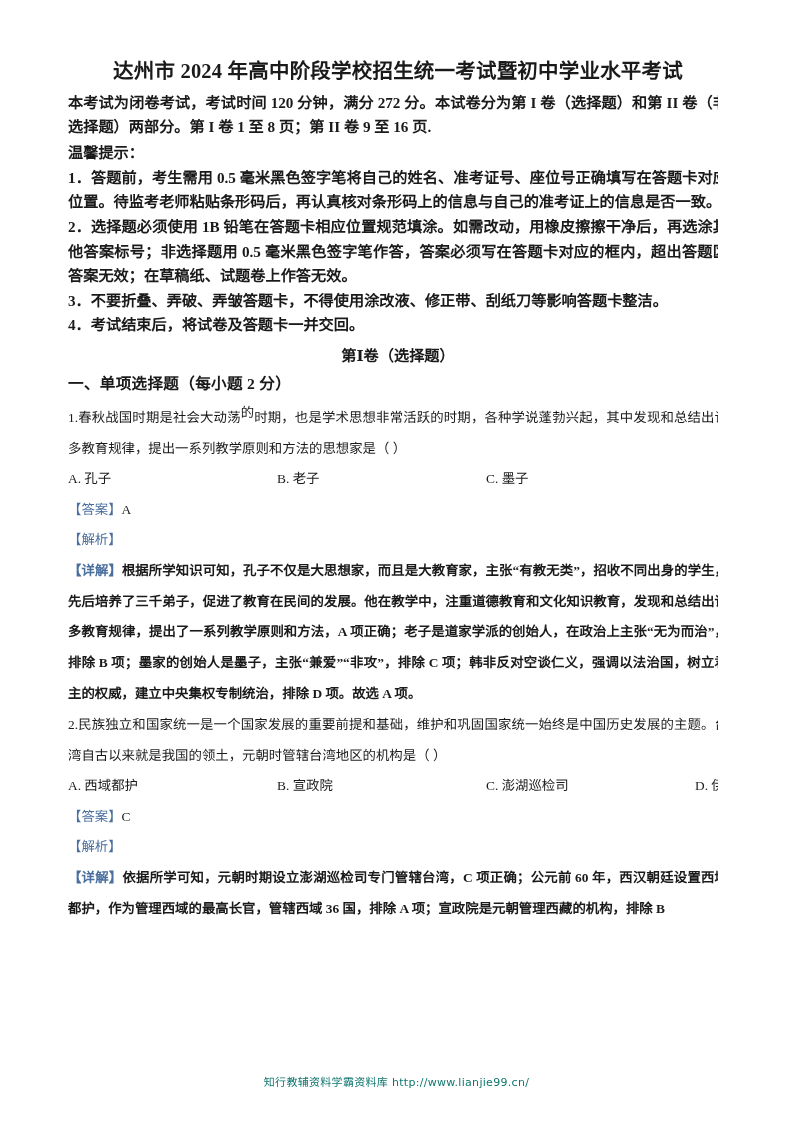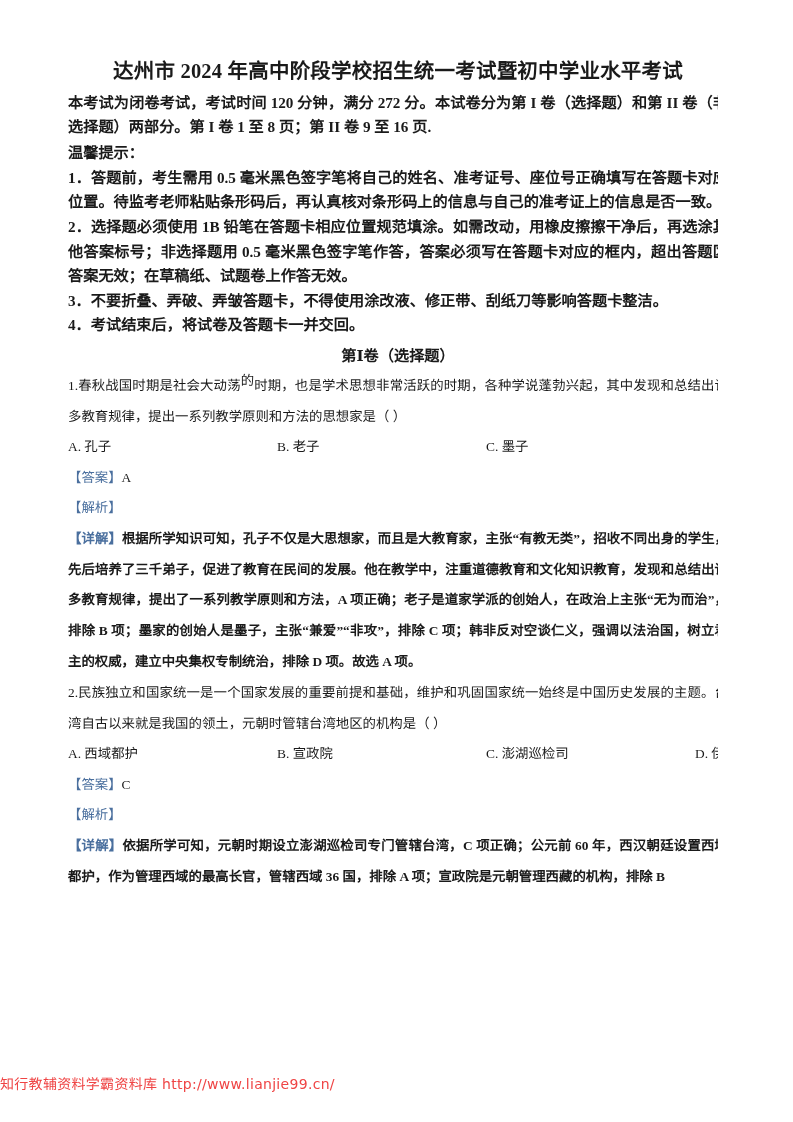--- a/index.html
+++ b/index.html
@@ -131,24 +131,24 @@
     line-height: 2.3;
     font-weight: bold;
   }
 
   
   .footer-watermark {
     position: absolute;
     left: 0;
     top: 1073px;
     width: 793px;
-    text-align: left;
+    text-align: center;
     font-family: "DejaVu Sans", "Liberation Sans", sans-serif;
-    font-size: 14px;
-    color: #ef4444;
+    font-size: 11px;
+    color: #0f766e;
     letter-spacing: 0.3px;
     white-space: nowrap;
   }
 </style>
 </head>
 <body>
 
 <div class="page">
 
   <div class="content">
@@ -159,20 +159,21 @@
       <p>本考试为闭卷考试，考试时间 120 分钟，满分 272 分。本试卷分为第 I 卷（选择题）和第 II 卷（非选择题）两部分。第 I 卷 1 至 8 页；第 II 卷 9 至 16 页.</p>
       <p class="instr-tip">温馨提示：</p>
       <p>1．答题前，考生需用 0.5 毫米黑色签字笔将自己的姓名、准考证号、座位号正确填写在答题卡对应位置。待监考老师粘贴条形码后，再认真核对条形码上的信息与自己的准考证上的信息是否一致。</p>
       <p>2．选择题必须使用 1B 铅笔在答题卡相应位置规范填涂。如需改动，用橡皮擦擦干净后，再选涂其他答案标号；非选择题用 0.5 毫米黑色签字笔作答，答案必须写在答题卡对应的框内，超出答题区答案无效；在草稿纸、试题卷上作答无效。</p>
       <p>3．不要折叠、弄破、弄皱答题卡，不得使用涂改液、修正带、刮纸刀等影响答题卡整洁。</p>
       <p>4．考试结束后，将试卷及答题卡一并交回。</p>
     </div>
 
     <div class="part-heading">第Ⅰ卷（选择题）</div>
 
+    <div class="section-heading">一、单项选择题（每小题 2 分）</div>
 
     <div class="question">
       <p class="q-stem"><span>1.</span><span>春秋战国时期是社会大动荡</span><span class="sup-de">的</span><span>时期，也是学术思想非常活跃的时期，各种学说蓬勃兴起，其中发现和总结出许多教育规律，提出一系列教学原则和方法的思想家是（    ）</span></p>
 
       <div class="q-options">
         <span class="opt">A. 孔子</span>
         <span class="opt">B. 老子</span>
         <span class="opt">C. 墨子</span>
       </div>
 

